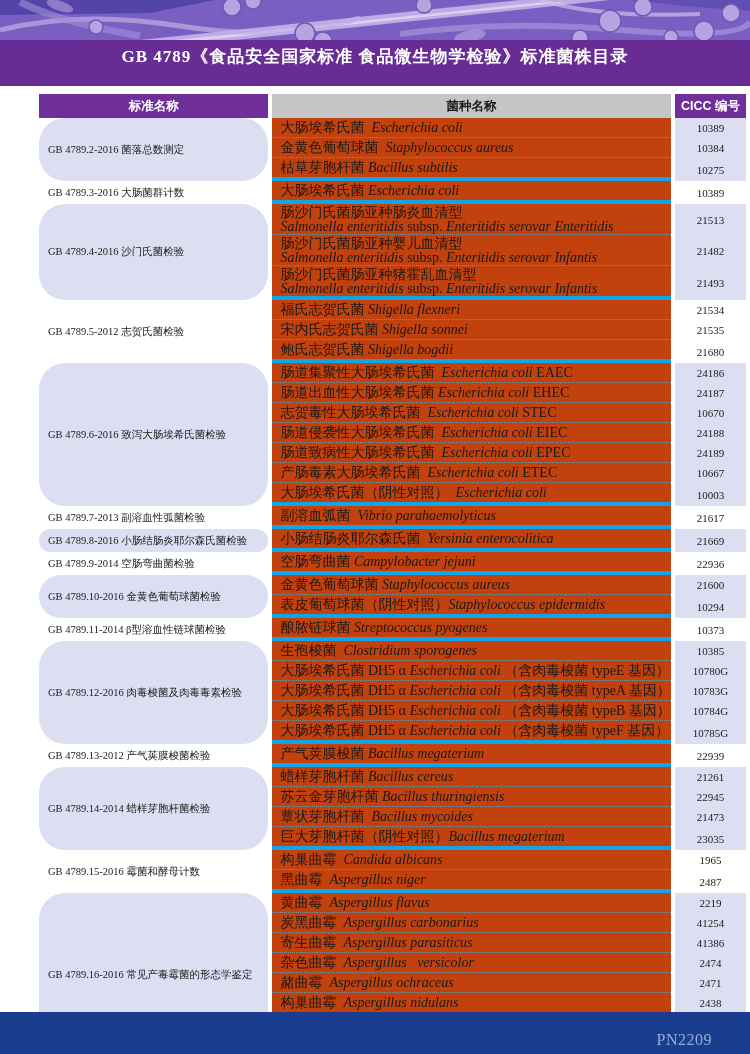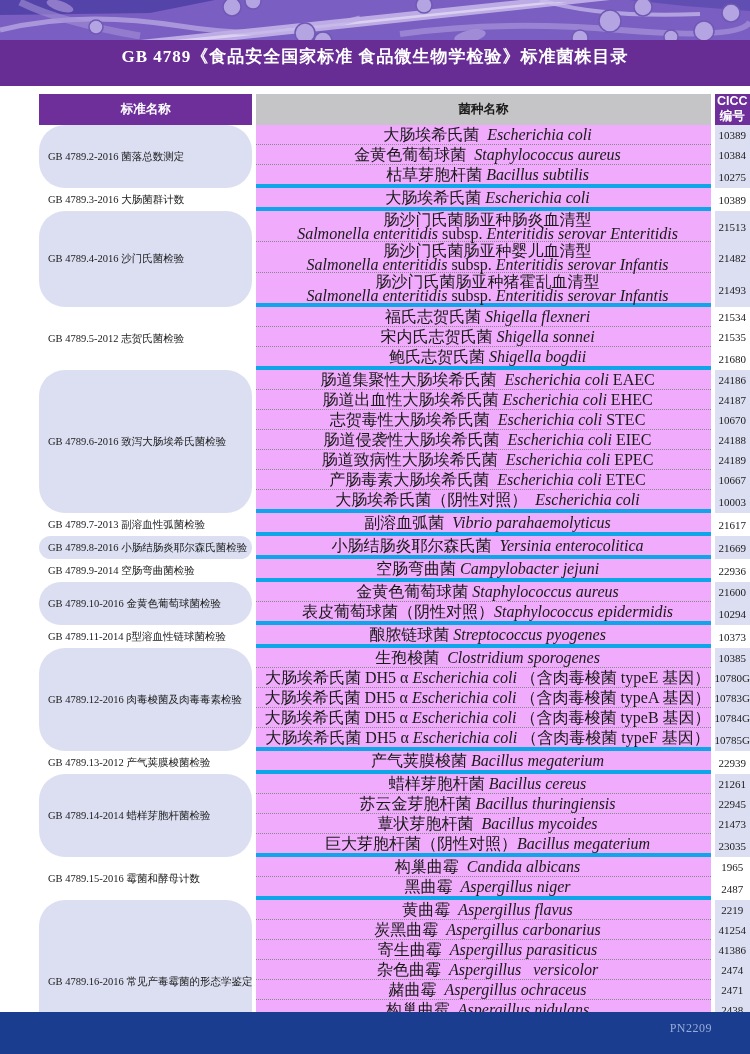--- a/index.html
+++ b/index.html
@@ -26,33 +26,33 @@
   .h-gray{background:#C5C5C7;color:#1a1a1a;}
   td{padding:0;vertical-align:middle;color:#1a1a1a;}
   td.c1{
     font-size:10.5px;padding-left:9px;white-space:nowrap;
     background:#ffffff;
     border-radius:26px;
   }
   td.c3{font-size:11px;text-align:center;background:#ffffff;}
   td.shaded{background:#DCDFF2;}
   td.c2{
-    background:#f0abfc;font-size:16px;padding-left:8px;height:19px;
-    border-bottom:1px dotted #8a8a8a;white-space:nowrap;vertical-align:middle;text-align:center;
+    background:#c2410c;font-size:14px;padding-left:8px;height:19px;
+    border-bottom:1px dotted #8a8a8a;white-space:nowrap;vertical-align:middle;
   }
   td.c2.last{border-bottom:4px solid #0ea5e9;}
   td.c2.tall{height:30px;}
   td.c2 .line{white-space:pre;display:block;line-height:13px;}
   td.c2 .line + .line{margin-top:1px;}
   .it{font-style:italic;}
   .footer{
     position:absolute;left:0;bottom:0;width:750px;height:42px;background:#1B3D8F;
   }
   .footer .code{
-    position:absolute;right:38px;top:9px;color:#98ACD9;font-size:12px;
+    position:absolute;right:38px;top:19px;color:#98ACD9;font-size:16px;
     font-family:"Liberation Serif","DejaVu Serif",serif;letter-spacing:0.5px;
   }
 </style>
 </head>
 <body>
 
 <div class="banner">
   <svg width="750" height="40" viewBox="0 0 750 40" preserveAspectRatio="none">
     <rect width="750" height="40" fill="#7A5EC2"></rect>
     <path d="M0,0 L215,0 L150,13 L0,15 Z" fill="#4E3FA4" opacity="0.85"></path>

